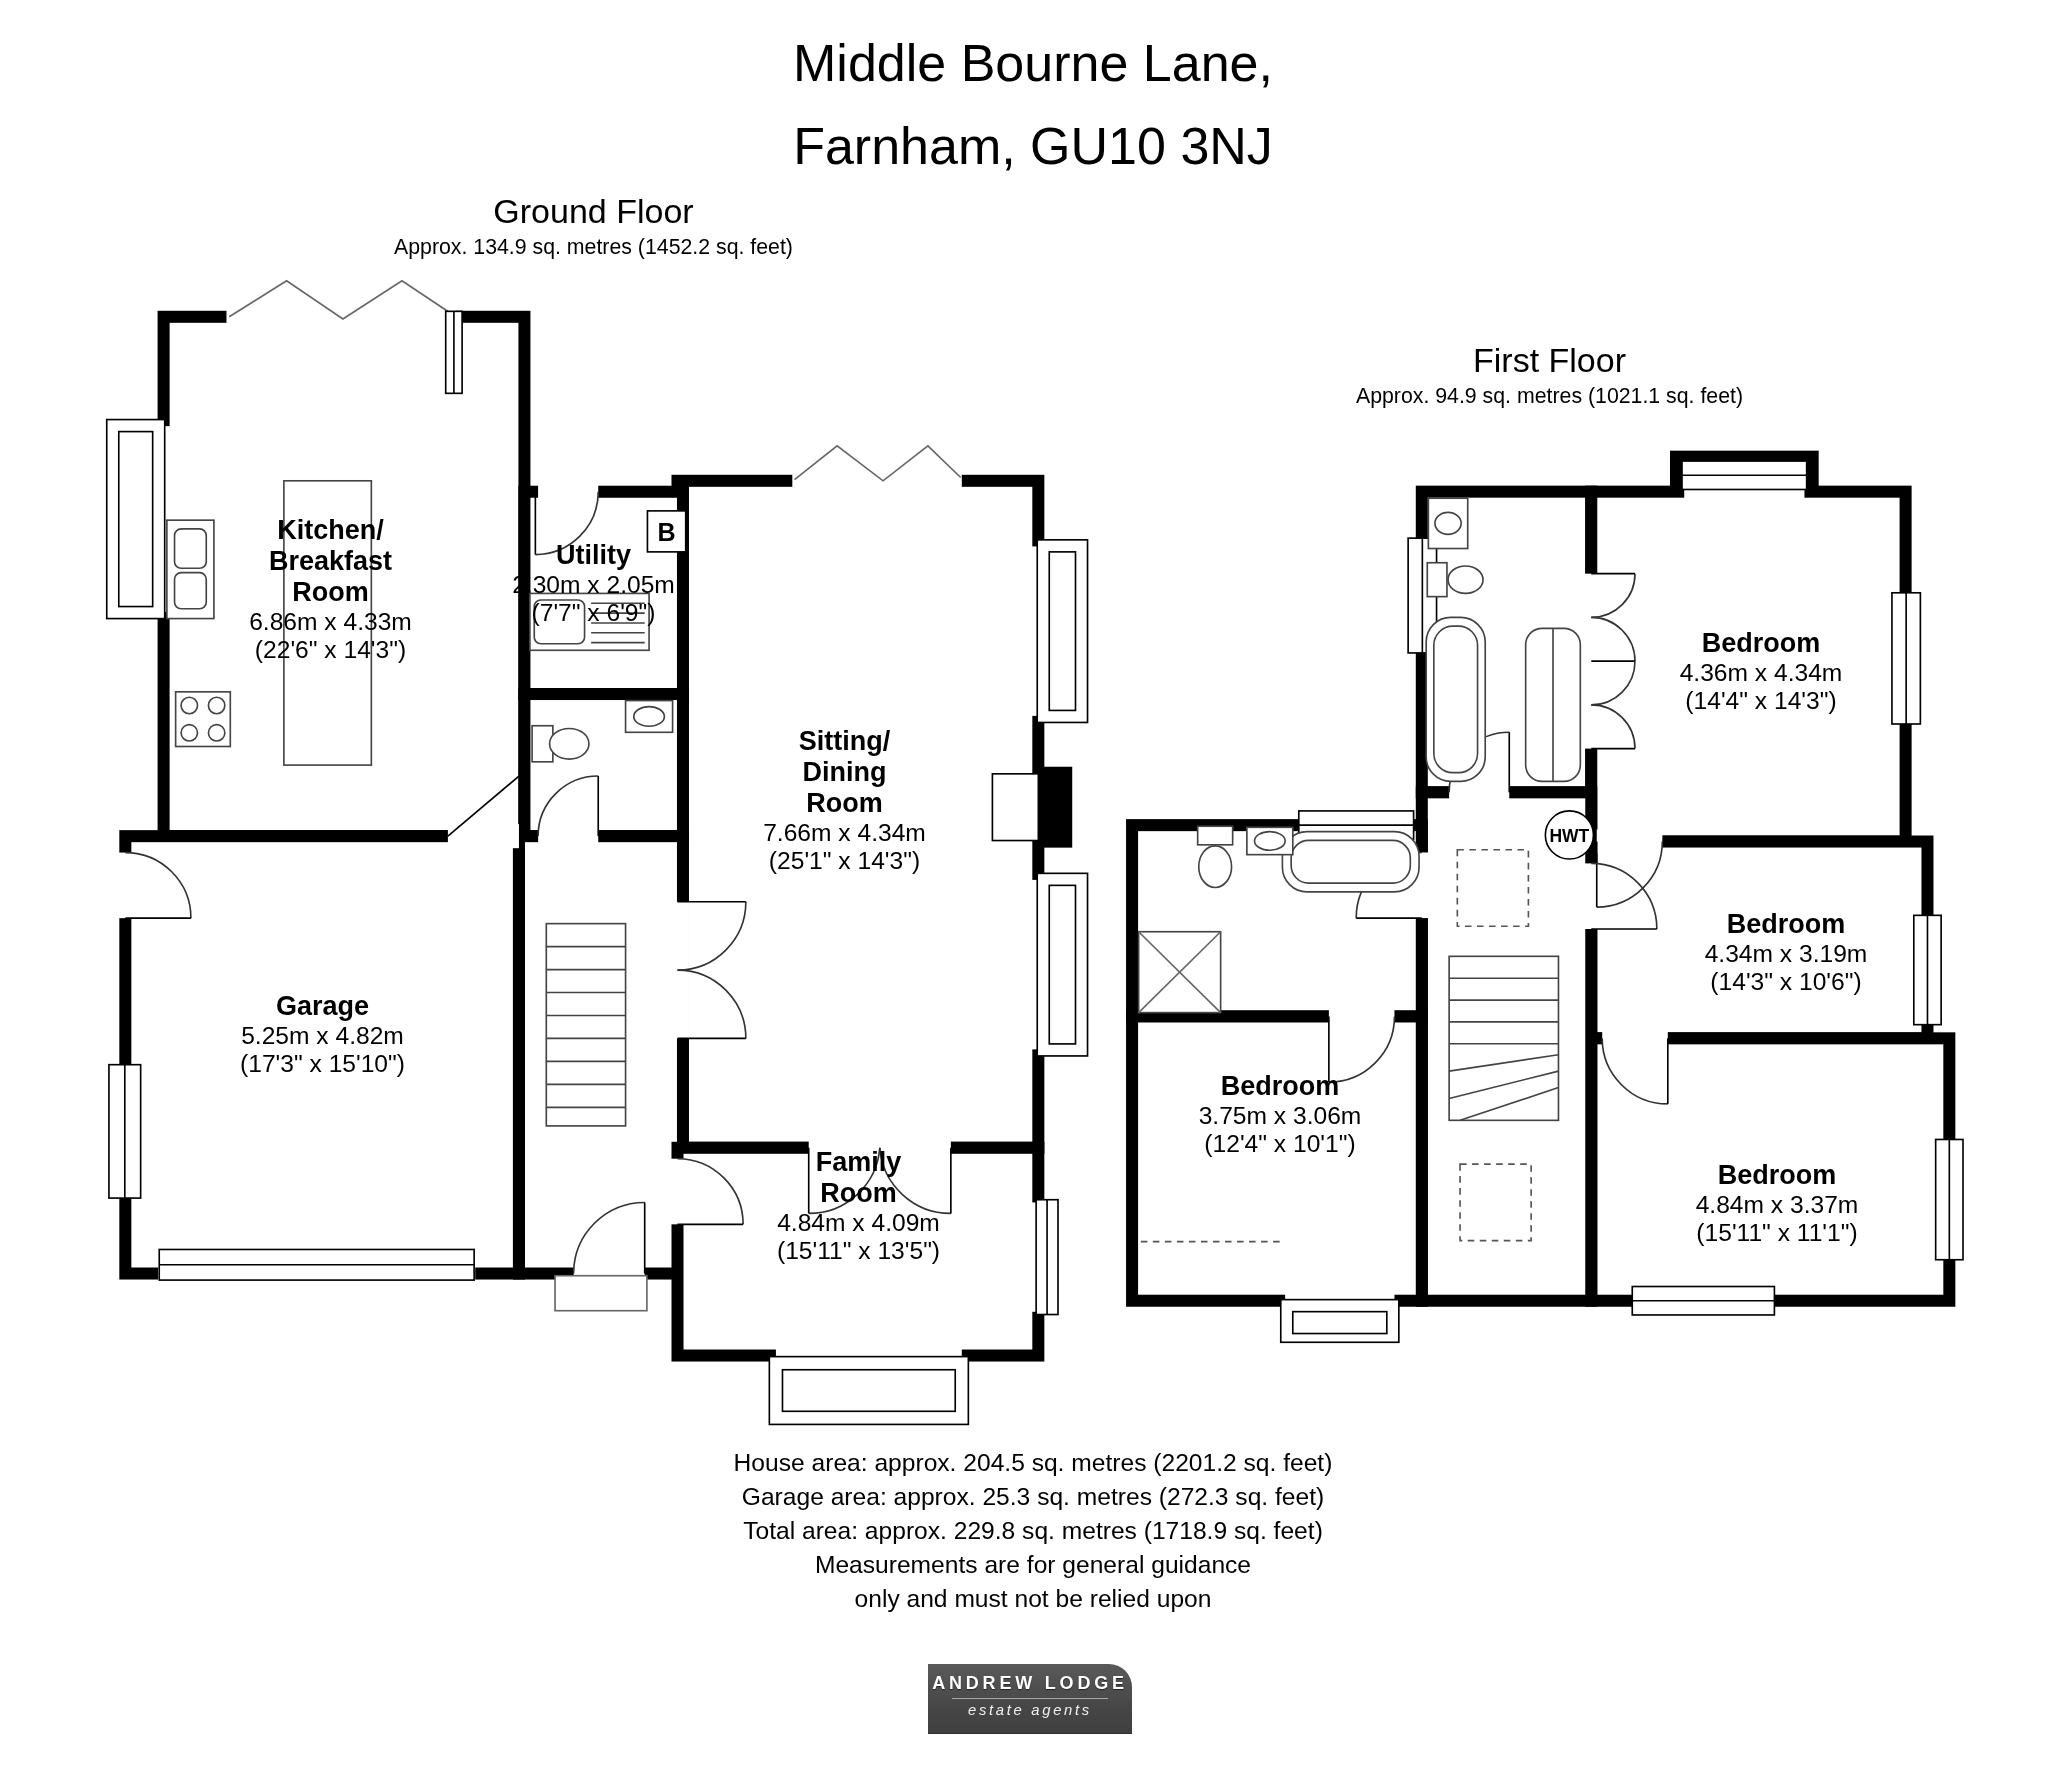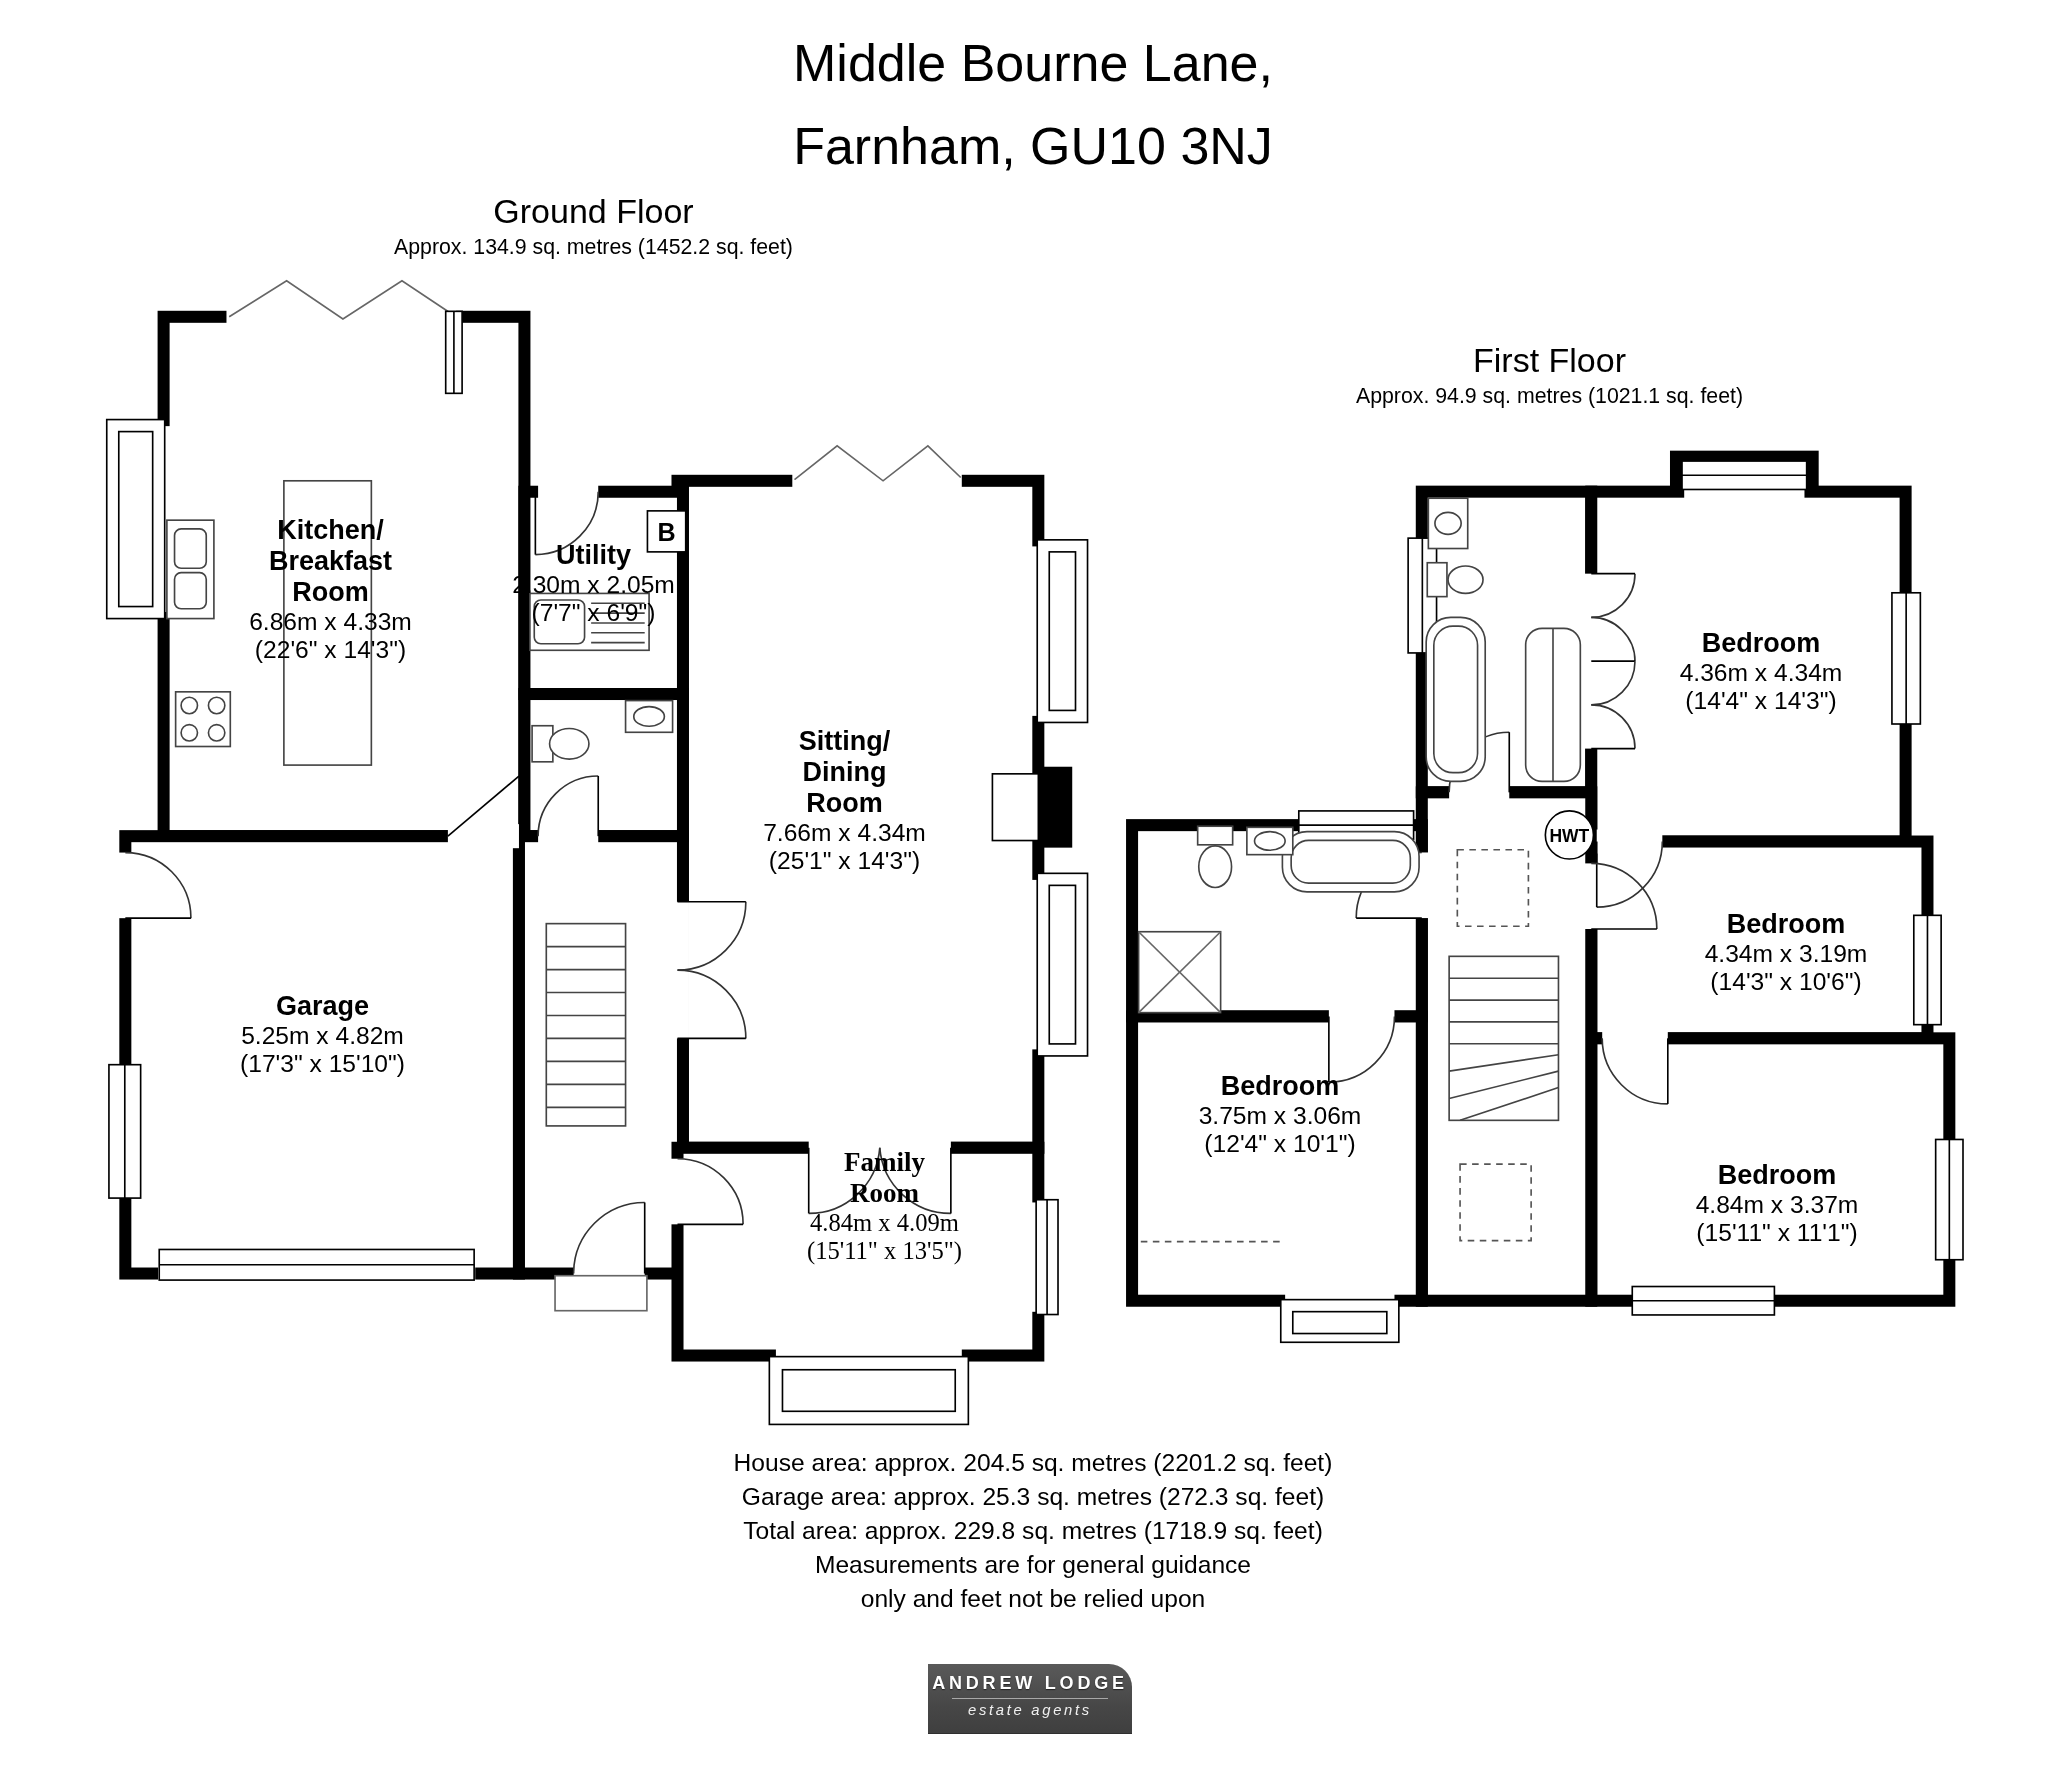--- a/index.html
+++ b/index.html
@@ -288,21 +288,21 @@
   <div class="room-dims">7.66m x 4.34m</div>
   <div class="room-dims">(25'1" x 14'3")</div>
 </div>
 
 <div class="room-label" style="left:213px;top:991px;width:219px;">
   <div class="room-name">Garage</div>
   <div class="room-dims">5.25m x 4.82m</div>
   <div class="room-dims">(17'3" x 15'10")</div>
 </div>
 
-<div class="room-label" style="left:775px;top:1147px;width:219px;font-family:Liberation Serif, serif;">
+<div class="room-label" style="left:749px;top:1147px;width:219px;">
   <div class="room-name">Family
 Room</div>
   <div class="room-dims">4.84m x 4.09m</div>
   <div class="room-dims">(15'11" x 13'5")</div>
 </div>
 
 <div class="room-label" style="left:1646px;top:628px;width:230px;">
   <div class="room-name">Bedroom</div>
   <div class="room-dims">4.36m x 4.34m</div>
   <div class="room-dims">(14'4" x 14'3")</div>
@@ -324,21 +324,21 @@
   <div class="room-name">Bedroom</div>
   <div class="room-dims">4.84m x 3.37m</div>
   <div class="room-dims">(15'11" x 11'1")</div>
 </div>
 
 <div class="abs center" style="left:0;top:1446px;width:2066px;">
   <div class="footer-line">House area: approx. 204.5 sq. metres (2201.2 sq. feet)</div>
   <div class="footer-line">Garage area: approx. 25.3 sq. metres (272.3 sq. feet)</div>
   <div class="footer-line">Total area: approx. 229.8 sq. metres (1718.9 sq. feet)</div>
   <div class="footer-line">Measurements are for general guidance</div>
-  <div class="footer-line">only and feet not be relied upon</div>
+  <div class="footer-line">only and must not be relied upon</div>
 </div>
 
 <div class="logo-box">
   <div class="logo-name">ANDREW LODGE</div>
   <div class="logo-divider"></div>
   <div class="logo-tagline">estate agents</div>
 </div>
 
 
 </body></html>

